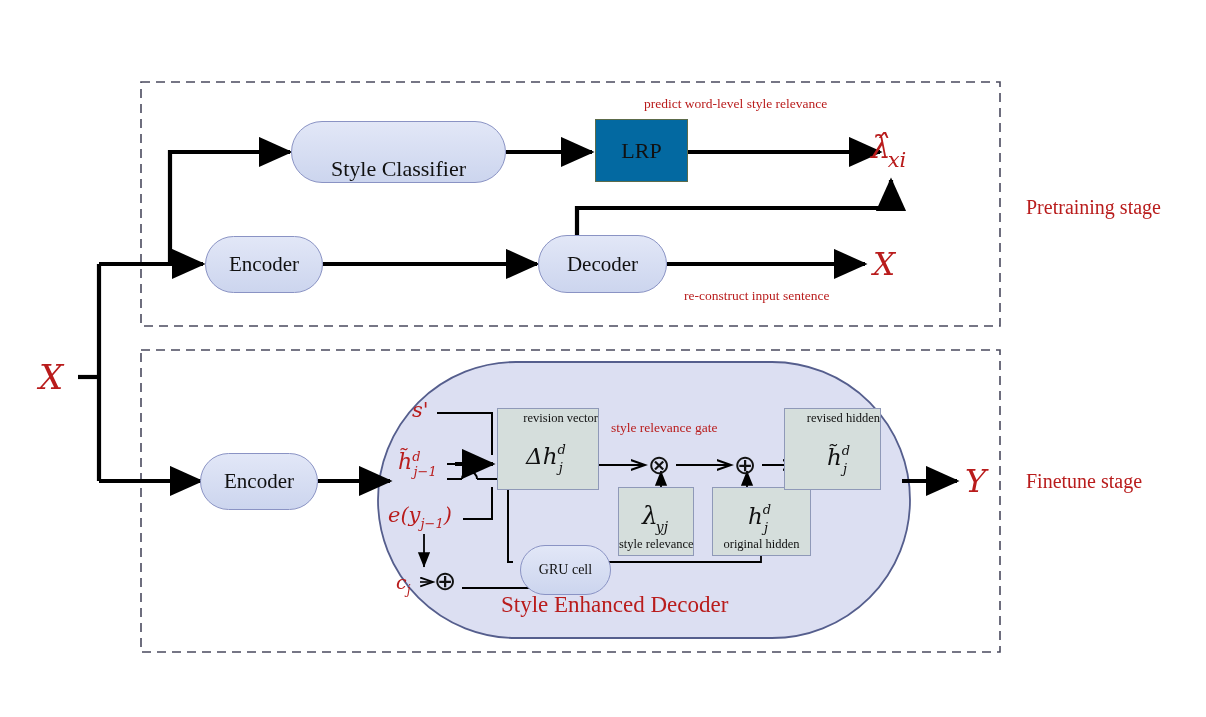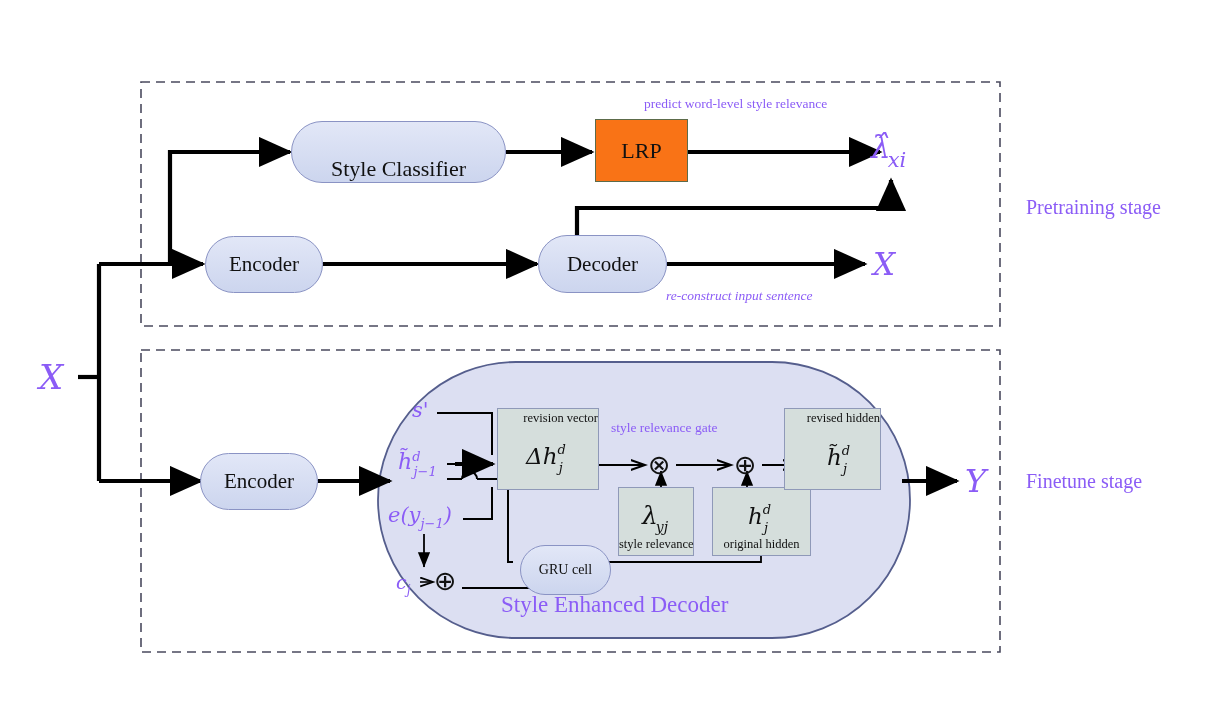--- a/index.html
+++ b/index.html
@@ -37,21 +37,21 @@
     border: 1.6px solid #8a93c4;
     border-radius: 999px;
   }
   .module-label {
     font-family: "Liberation Serif", serif;
     color: #111;
     white-space: nowrap;
   }
   
   .greenbox {
-    background: #f97316;
+    background: #0369a1;
     border: 1.6px solid #5c6b4a;
   }
   
   .tealbox {
     background: #d5dedc;
     border: 1.4px solid #8f99b8;
   }
   .boxcap {
     position: absolute;
     left: 0;
@@ -76,21 +76,21 @@
   }
   .mathbig {
     font-family: "DejaVu Serif", serif;
     font-style: italic;
     font-size: 23px;
     color: #111;
     white-space: nowrap;
   }
   .freetext {
     position: absolute;
-    color: #8b5cf6;
+    color: #b91c1c;
     white-space: nowrap;
   }
   .cap-small { font-size: 13.5px; }
   .stage-label { font-size: 20px; }
   .ellipse-title { font-size: 23px; }
   .opglyph {
     position: absolute;
     font-family: "DejaVu Sans", sans-serif;
     font-size: 27px;
     color: #111;
@@ -188,21 +188,21 @@
   <div class="node module" style="left:205px; top:236px; width:118px; height:57px;">
     <span class="module-label" style="font-size:21px;">Encoder</span>
   </div>
 
   <div class="node module" style="left:538px; top:235px; width:129px; height:58px;">
     <span class="module-label" style="font-size:21px;">Decoder</span>
   </div>
 
   <div class="freetext cap-small" style="left:644px; top:96px;">predict word-level style relevance</div>
 
-  <div class="freetext cap-small" style="left:666px; top:288px;font-style:italic;">re-construct input sentence</div>
+  <div class="freetext cap-small" style="left:684px; top:288px;">re-construct input sentence</div>
 
   <div class="freetext" style="left:871px; top:129px; font-family:'DejaVu Serif',serif;">
     <span style="position:relative; font-size:31px; font-style:italic;">λ̂</span><span style="font-size:21px; font-style:italic; position:relative; top:9px; left:-3px;">xi</span>
   </div>
 
   <div class="freetext mathbig" style="left:873px; top:246px; font-size:31px;">X</div>
 
   <div class="freetext stage-label" style="left:1026px; top:196px;">Pretraining stage</div>
 
   <div class="freetext stage-label" style="left:1026px; top:470px;">Finetune stage</div>

